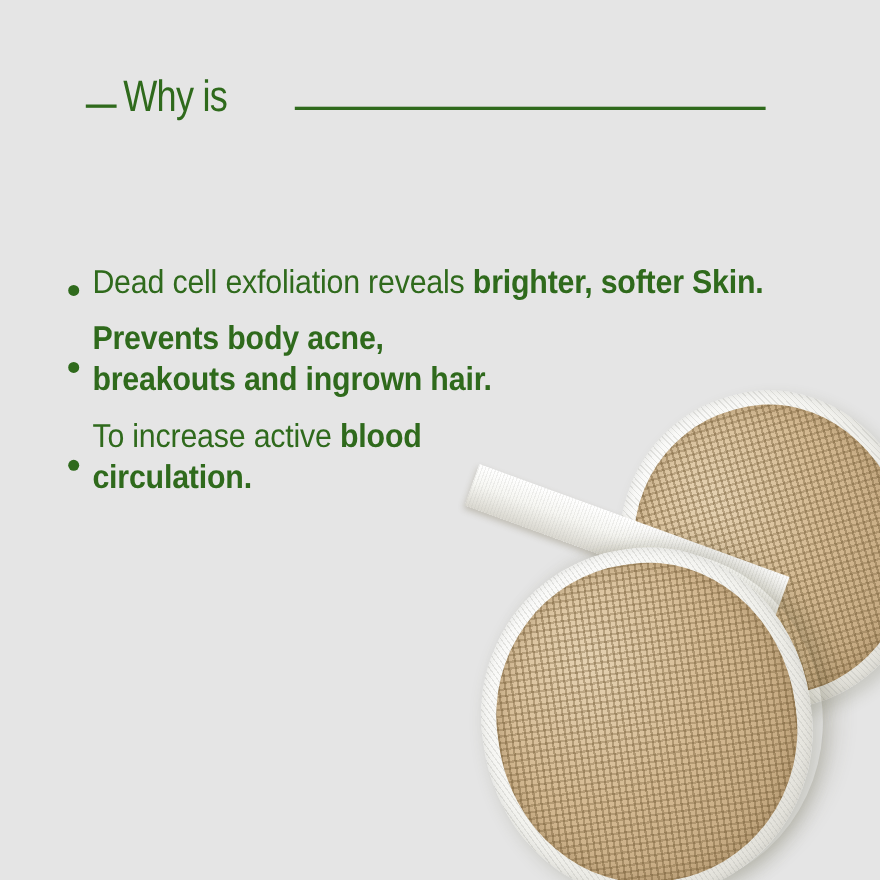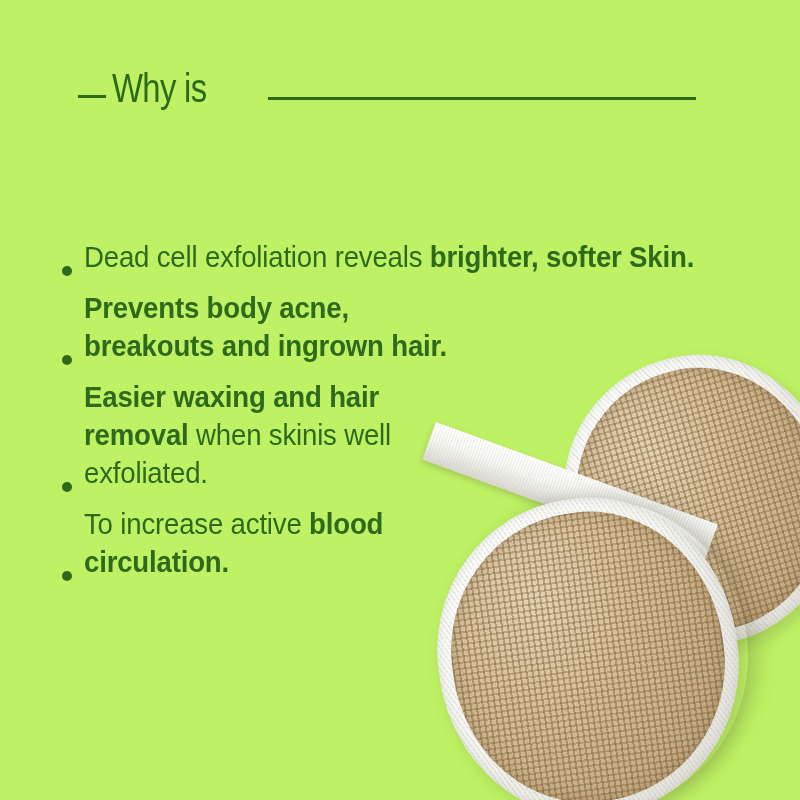--- a/index.html
+++ b/index.html
@@ -11,21 +11,21 @@
     width: 800px;
     height: 800px;
     overflow: hidden;
     font-family: "Liberation Sans", sans-serif;
   }
 
   #poster {
     position: relative;
     width: 800px;
     height: 800px;
-    background: #bef264;
+    background: #e5e5e5;
     overflow: hidden;
   }
 
   
   #header {
     position: absolute;
     left: 0;
     top: 0;
     width: 800px;
     height: 190px;
@@ -113,21 +113,21 @@
   
   #bullets {
     position: absolute;
     left: 62px;
     top: 238px;
     width: 700px;
   }
   .bullet-item {
     position: relative;
     display: flex;
-    align-items: flex-end;
+    align-items: center;
     margin-bottom: 13px;
   }
   .bullet-dot {
     flex: 0 0 auto;
     width: 10px;
     height: 10px;
     border-radius: 50%;
     background: #2f6a1c;
     margin-top: 14px;
     margin-right: 12px;
@@ -282,24 +282,20 @@
       <span class="bullet-dot"></span>
       <span class="bullet-text w-wide"><span>Dead cell exfoliation reveals </span><b>brighter, softer Skin.</b><span></span></span>
     </div>
 
 
     <div class="bullet-item">
       <span class="bullet-dot"></span>
       <span class="bullet-text w-narrow"><span></span><b>Prevents body acne, breakouts and ingrown hair.</b><span></span></span>
     </div>
 
-    <div class="bullet-item">
-      <span class="bullet-dot"></span>
-      <span class="bullet-text w-tight"><span></span><b>Easier waxing and hair removal</b><span> when skinis well exfoliated.</span></span>
-    </div>
 
     <div class="bullet-item">
       <span class="bullet-dot"></span>
       <span class="bullet-text w-tight"><span>To increase active </span><b>blood circulation.</b><span></span></span>
     </div>
 
   </div>
 
   <div id="pads">
 

